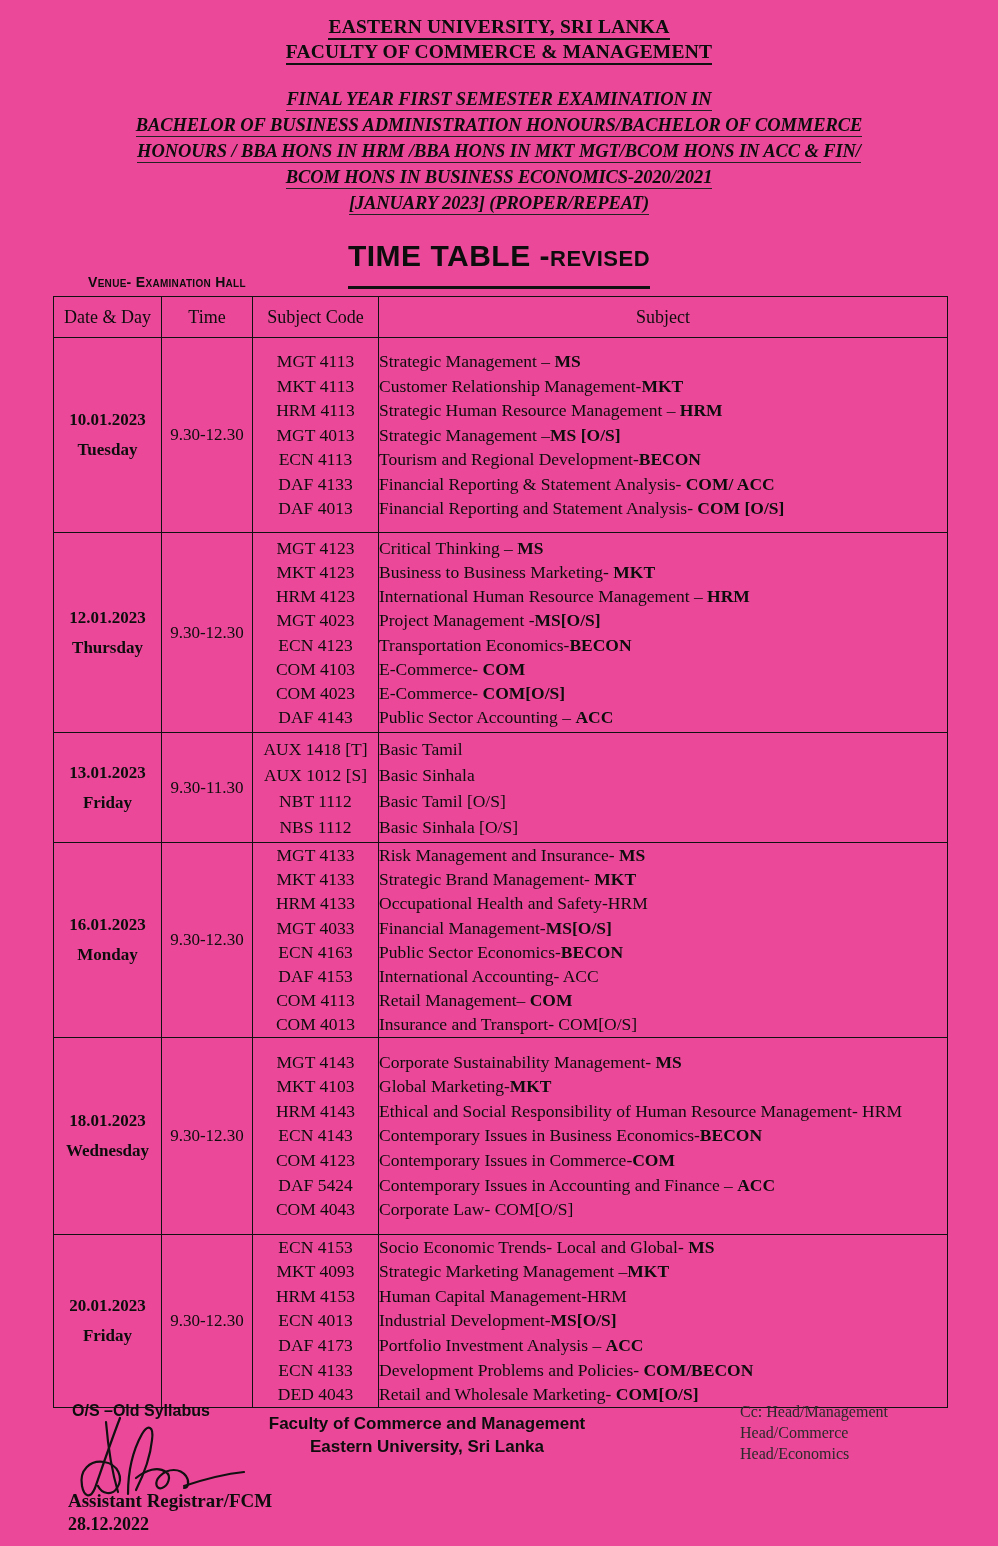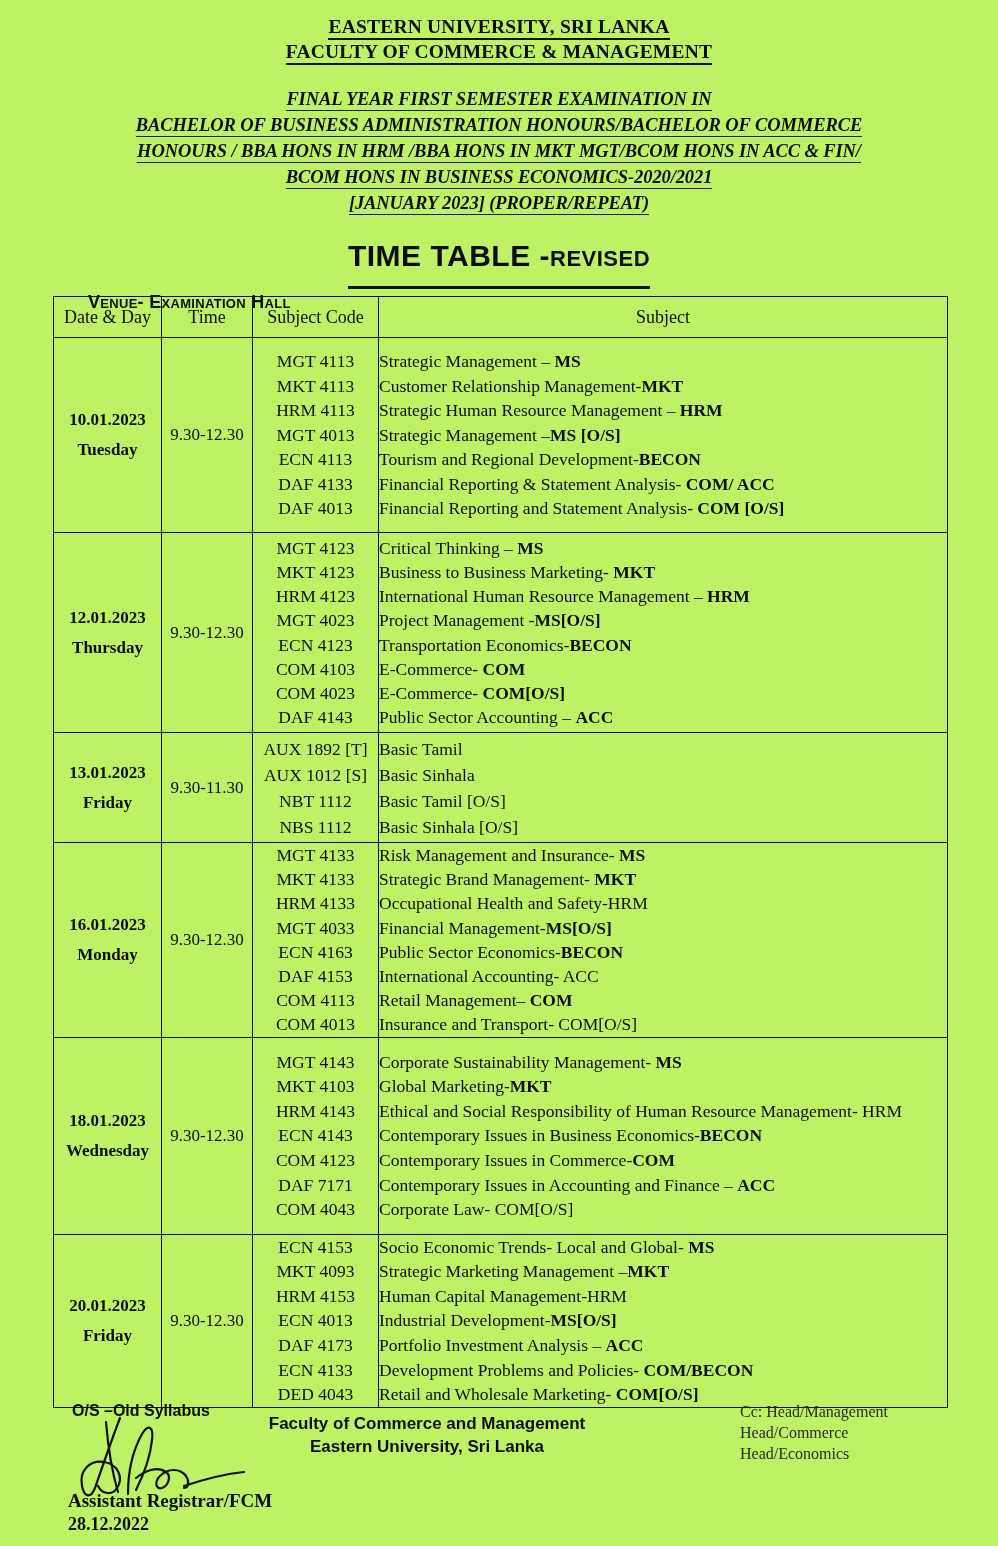--- a/index.html
+++ b/index.html
@@ -11,21 +11,21 @@
     width: 998px;
     height: 1546px;
     position: relative;
     font-family: "Liberation Serif", serif;
     color: #0d0d0d;
     overflow: hidden;
   }
   .page {
     position: absolute;
     inset: 0;
-    background: #bef264;
+    background: #ec4899;
   }
 
   
   .hdr {
     text-align: center;
     padding-top: 14px;
   }
   .hdr-line {
     font-weight: bold;
     font-size: 19.5px;
@@ -65,25 +65,24 @@
     border-bottom: 3px solid #111;
     padding-bottom: 14px;
   }
   .tt-title .rev {
     font-variant: small-caps;
     text-transform: lowercase;
     font-size: 31px;
   }
 
   .venue {
-    margin-top: 18px;
     margin-left: 88px;
     font-family: "Liberation Sans", sans-serif;
     font-weight: bold;
-    font-size: 18px;
+    font-size: 14px;
     font-variant: small-caps;
     letter-spacing: 0.3px;
   }
 
   
   .tbl-wrap {
     position: absolute;
     left: 53px;
     top: 296px;
     width: 890px;
@@ -291,21 +290,21 @@
               <div class="subj-line"><span>Public Sector Accounting – </span><b>ACC</b></div>
             </td>
           </tr>
           <tr data-rows="4" style="height: 110px;">
             <td class="date-cell">
               <div>13.01.2023</div>
               <div>Friday</div>
             </td>
             <td class="time-cell">9.30-11.30</td>
             <td class="codes-cell">
-              <div class="code-line">AUX 1892 [T]</div>
+              <div class="code-line">AUX 1418 [T]</div>
               <div class="code-line">AUX 1012 [S]</div>
               <div class="code-line">NBT 1112</div>
               <div class="code-line">NBS 1112</div>
             </td>
             <td class="subj-cell">
               <div class="subj-line"><span>Basic Tamil</span><b></b></div>
               <div class="subj-line"><span>Basic Sinhala</span><b></b></div>
               <div class="subj-line"><span>Basic Tamil [O/S]</span><b></b></div>
               <div class="subj-line"><span>Basic Sinhala [O/S]</span><b></b></div>
             </td>
@@ -342,21 +341,21 @@
               <div>18.01.2023</div>
               <div>Wednesday</div>
             </td>
             <td class="time-cell">9.30-12.30</td>
             <td class="codes-cell">
               <div class="code-line">MGT 4143</div>
               <div class="code-line">MKT 4103</div>
               <div class="code-line">HRM 4143</div>
               <div class="code-line">ECN 4143</div>
               <div class="code-line">COM 4123</div>
-              <div class="code-line">DAF 7171</div>
+              <div class="code-line">DAF 5424</div>
               <div class="code-line">COM 4043</div>
             </td>
             <td class="subj-cell">
               <div class="subj-line"><span>Corporate Sustainability Management- </span><b>MS</b></div>
               <div class="subj-line"><span>Global Marketing-</span><b>MKT</b></div>
               <div class="subj-line"><span>Ethical and Social Responsibility of Human Resource Management- HRM</span><b></b></div>
               <div class="subj-line"><span>Contemporary Issues in Business Economics-</span><b>BECON</b></div>
               <div class="subj-line"><span>Contemporary Issues in Commerce-</span><b>COM</b></div>
               <div class="subj-line"><span>Contemporary Issues in Accounting and Finance – </span><b>ACC</b></div>
               <div class="subj-line"><span>Corporate Law- COM[O/S]</span><b></b></div>

